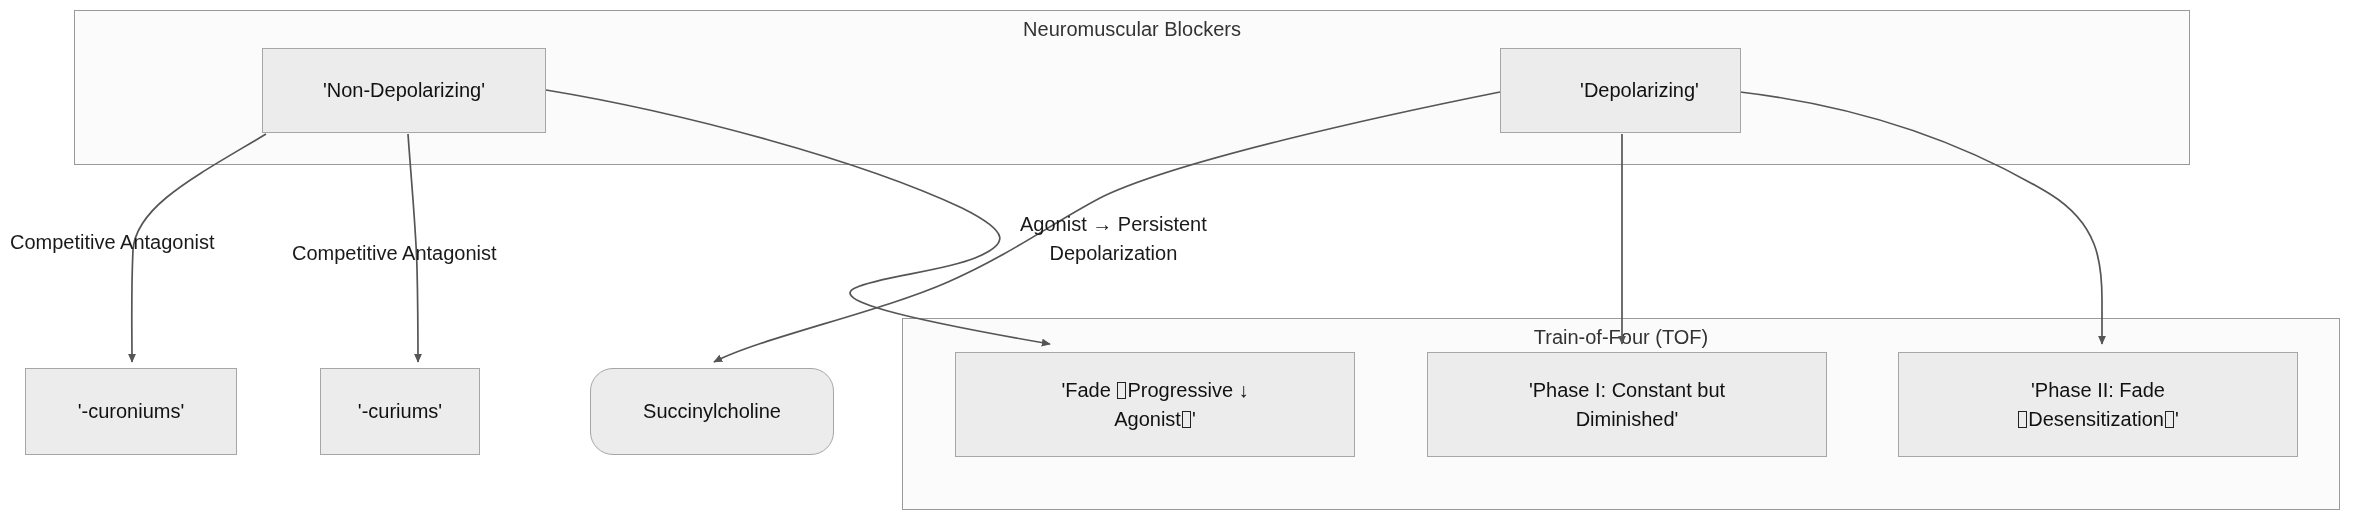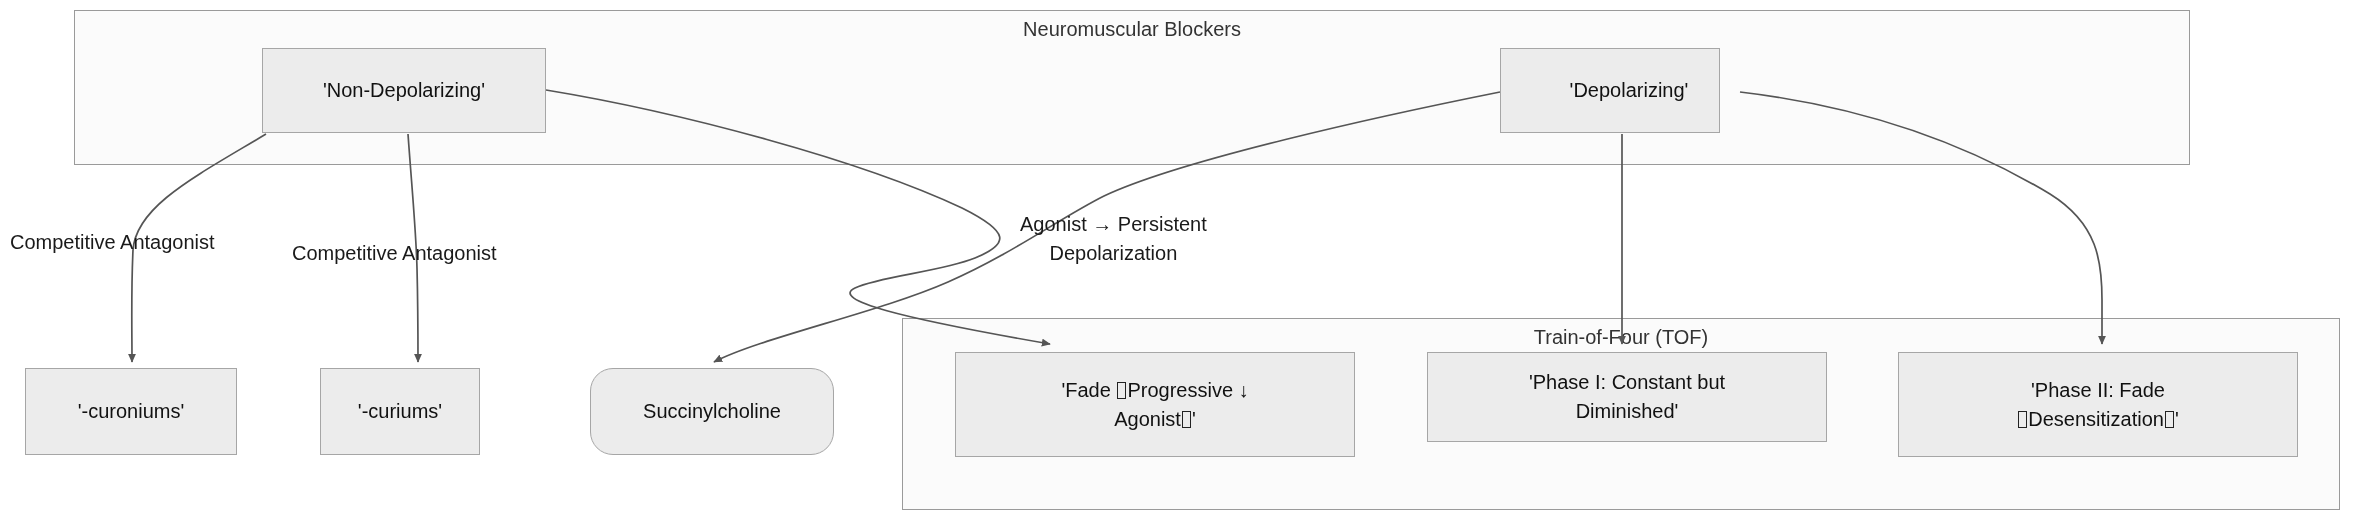--- a/index.html
+++ b/index.html
@@ -119,42 +119,42 @@
 
   <div class="edge-label" id="lbl-comp-2" style="left: 292px; top: 239px;">Competitive Antagonist</div>
 
   <div class="edge-label" id="lbl-agonist" style="left: 992px; top: 210px; margin-left: 28px;">Agonist → Persistent
 Depolarization</div>
 
   <div class="node" id="node-non-depolarizing" style="left: 262px; top: 48px; width: 284px; height: 85px;">
     <span class="nlabel">'Non-Depolarizing'</span>
   </div>
 
-  <div class="node" id="node-depolarizing" style="left: 1500px; top: 48px; width: 220px; height: 85px; padding-left: 48px;">
+  <div class="node" id="node-depolarizing" style="left: 1500px; top: 48px; width: 241px; height: 85px; padding-left: 48px;">
     <span class="nlabel">'Depolarizing'</span>
   </div>
 
   <div class="node" id="node-curoniums" style="left: 25px; top: 368px; width: 212px; height: 87px;">
     <span class="nlabel">'-curoniums'</span>
   </div>
 
   <div class="node" id="node-curiums" style="left: 320px; top: 368px; width: 160px; height: 87px;">
     <span class="nlabel">'-curiums'</span>
   </div>
 
   <div class="node" id="node-succinylcholine" style="left: 590px; top: 368px; width: 244px; height: 87px; border-radius: 23px;">
     <span class="nlabel">Succinylcholine</span>
   </div>
 
   <div class="node" id="node-fade-progressive" style="left: 955px; top: 352px; width: 400px; height: 105px;">
     <span class="nlabel"><span>'Fade </span><span class="tofu"></span><span>Progressive ↓</span>
 <span>Agonist</span><span class="tofu"></span><span>'</span></span>
   </div>
 
-  <div class="node" id="node-phase-one" style="left: 1427px; top: 352px; width: 400px; height: 90px;">
+  <div class="node" id="node-phase-one" style="left: 1427px; top: 352px; width: 400px; height: 105px;">
     <span class="nlabel"><span>'Phase I: Constant but</span>
 <span>Diminished'</span></span>
   </div>
 
   <div class="node" id="node-phase-two" style="left: 1898px; top: 352px; width: 400px; height: 105px;">
     <span class="nlabel"><span>'Phase II: Fade</span>
 <span class="tofu"></span><span>Desensitization</span><span class="tofu"></span><span>'</span></span>
   </div>
 
 </div>

